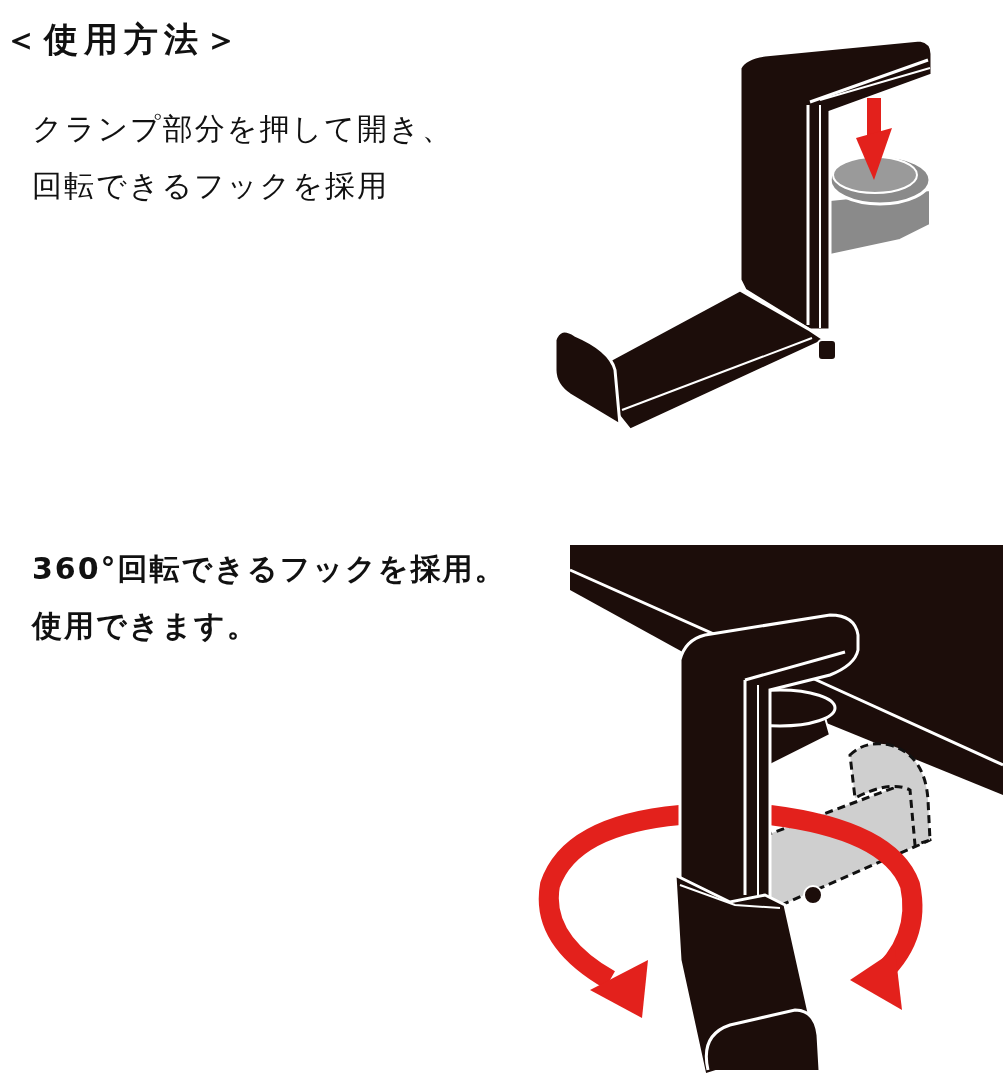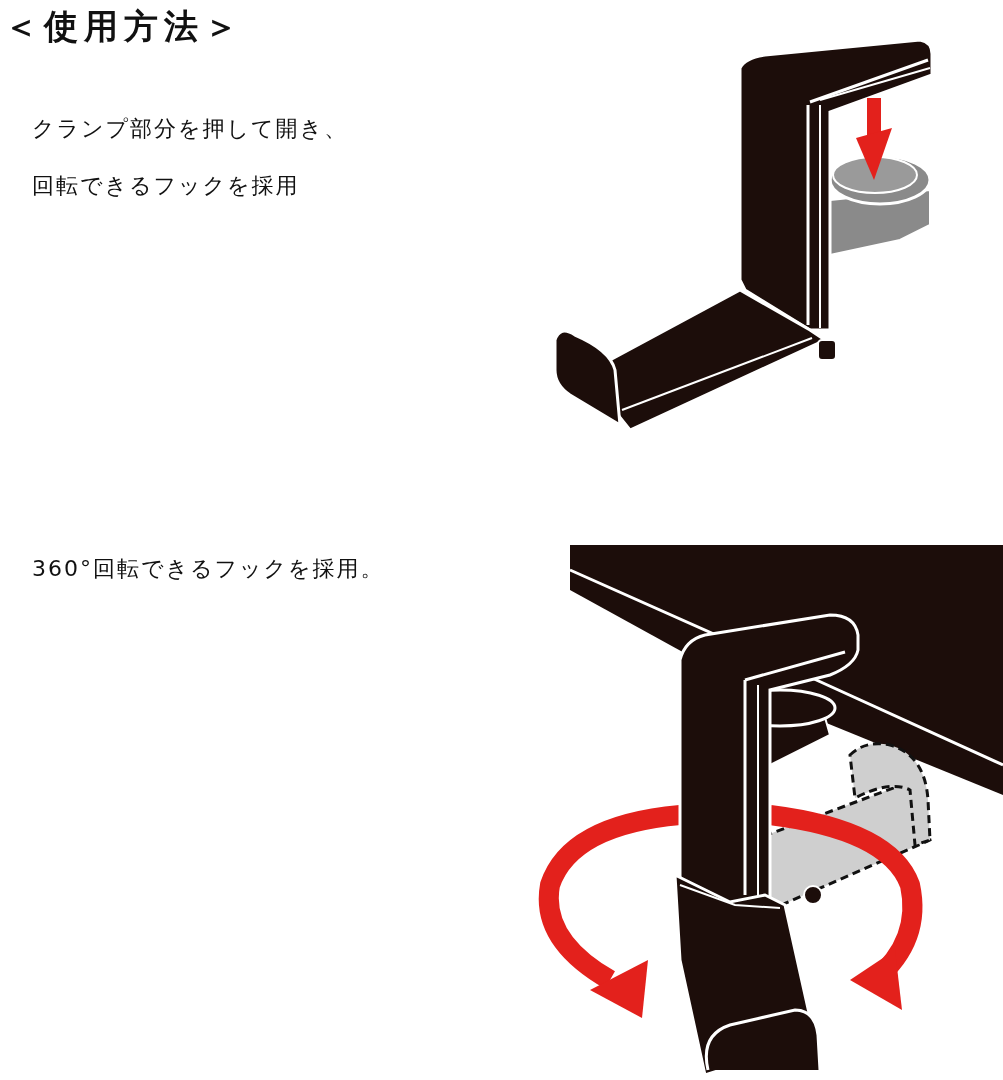--- a/index.html
+++ b/index.html
@@ -1,39 +1,40 @@
 <!DOCTYPE html>
 <html><head>
 <meta charset="utf-8">
 <style>
   html, body { margin: 0; padding: 0; background: #ffffff; }
   body { width: 1003px; height: 1080px; position: relative; overflow: hidden;
          font-family: "DejaVu Sans", "Liberation Sans", sans-serif; color: #111111; }
-  .heading { position: absolute; left: 4px; top: 4px; font-size: 34px; font-weight: bold;
+  .heading { position: absolute; left: 4px; top: 17px; font-size: 34px; font-weight: bold;
              letter-spacing: 6px; line-height: 44px; white-space: nowrap; }
-  .block { position: absolute; left: 32px; font-size: 22px; line-height: 57px; letter-spacing: 2px; }
+  .block { position: absolute; left: 32px; font-size: 30px; line-height: 57px; letter-spacing: 2px; }
   .block div { white-space: nowrap; }
   .block1 { top: 100px; }
-  .block2 { top: 540px; }
+  .block2 { top: 540px; font-weight: bold; }
   .illus { position: absolute; }
   .illus1 { left: 540px; top: 40px; width: 420px; height: 420px; }
   .illus2 { left: 530px; top: 540px; width: 473px; height: 540px; }
 </style>
 </head>
 <body>
 
 <div class="heading">＜使用方法＞</div>
 
 <div class="block block1">
   <div>クランプ部分を押して開き、</div>
   <div>回転できるフックを採用</div>
 </div>
 
 <div class="block block2">
   <div>360°回転できるフックを採用。</div>
+  <div>使用できます。</div>
 </div>
 
 <svg class="illus illus1" viewBox="0 0 420 420">
 
   <g>
     <path d="M290 160 L390 150 L390 185 L360 200 L290 215 Z" fill="#8a8a8a" stroke="#ffffff" stroke-width="2"></path>
     <ellipse cx="340" cy="140" rx="50" ry="24" fill="#8a8a8a" stroke="#ffffff" stroke-width="3"></ellipse>
     <ellipse cx="335" cy="135" rx="42" ry="18" fill="#9a9a9a" stroke="#ffffff" stroke-width="2"></ellipse>
   </g>
 

